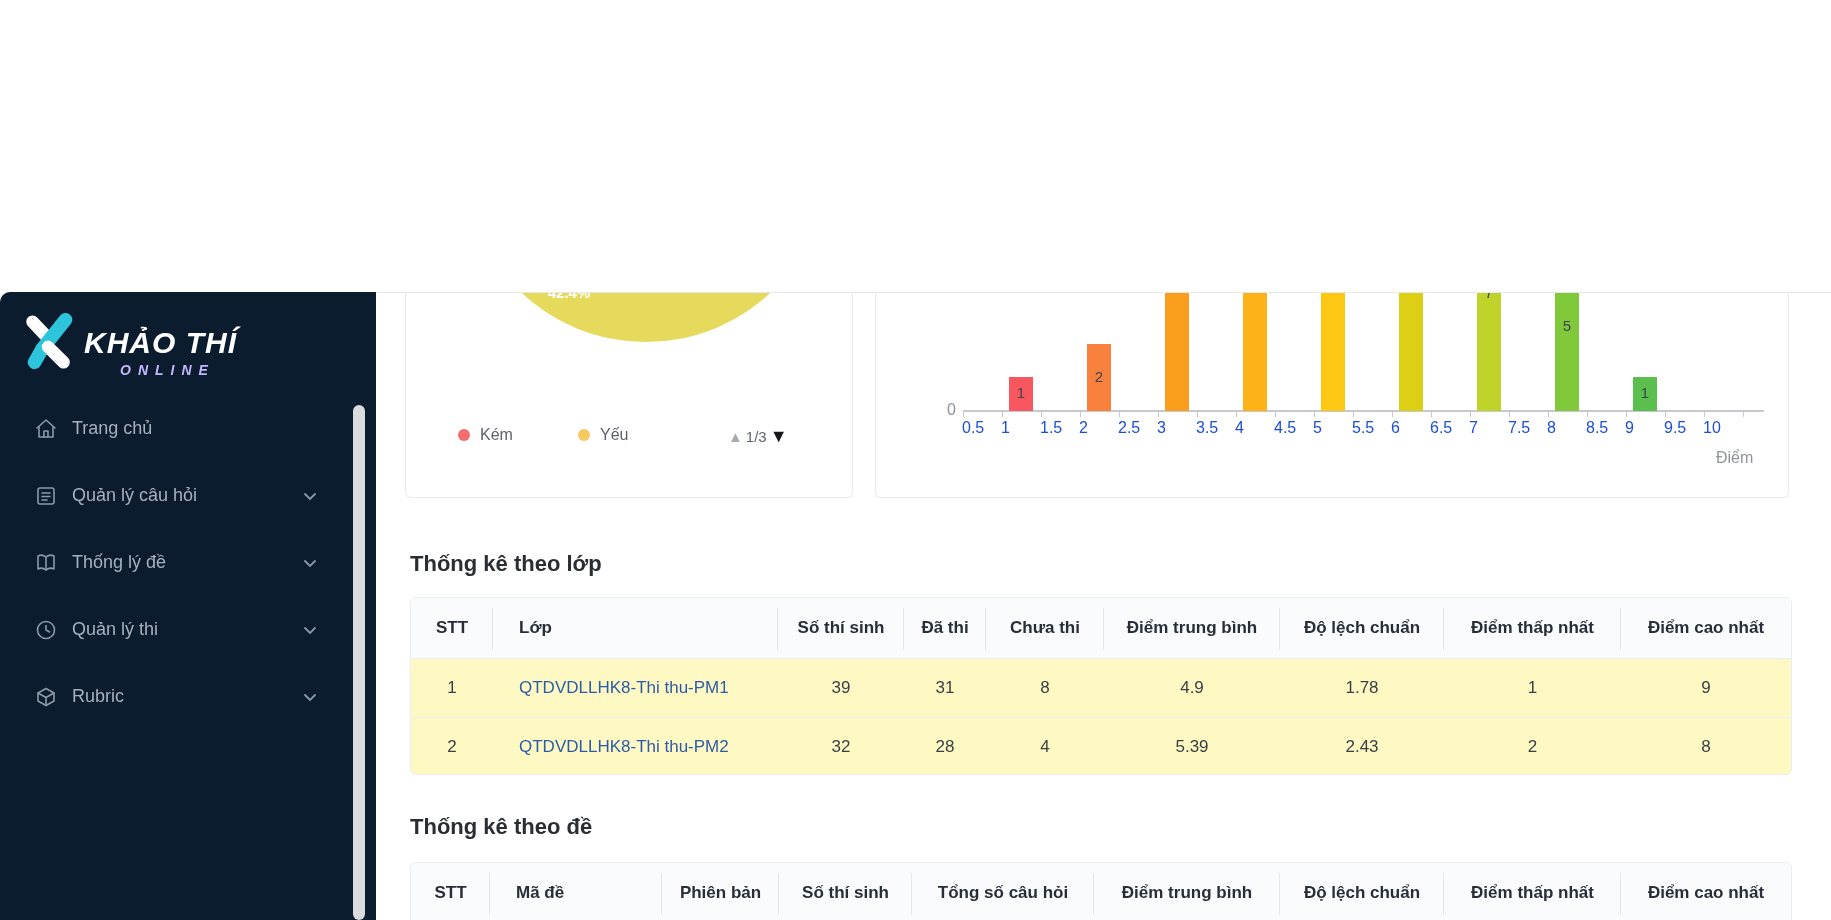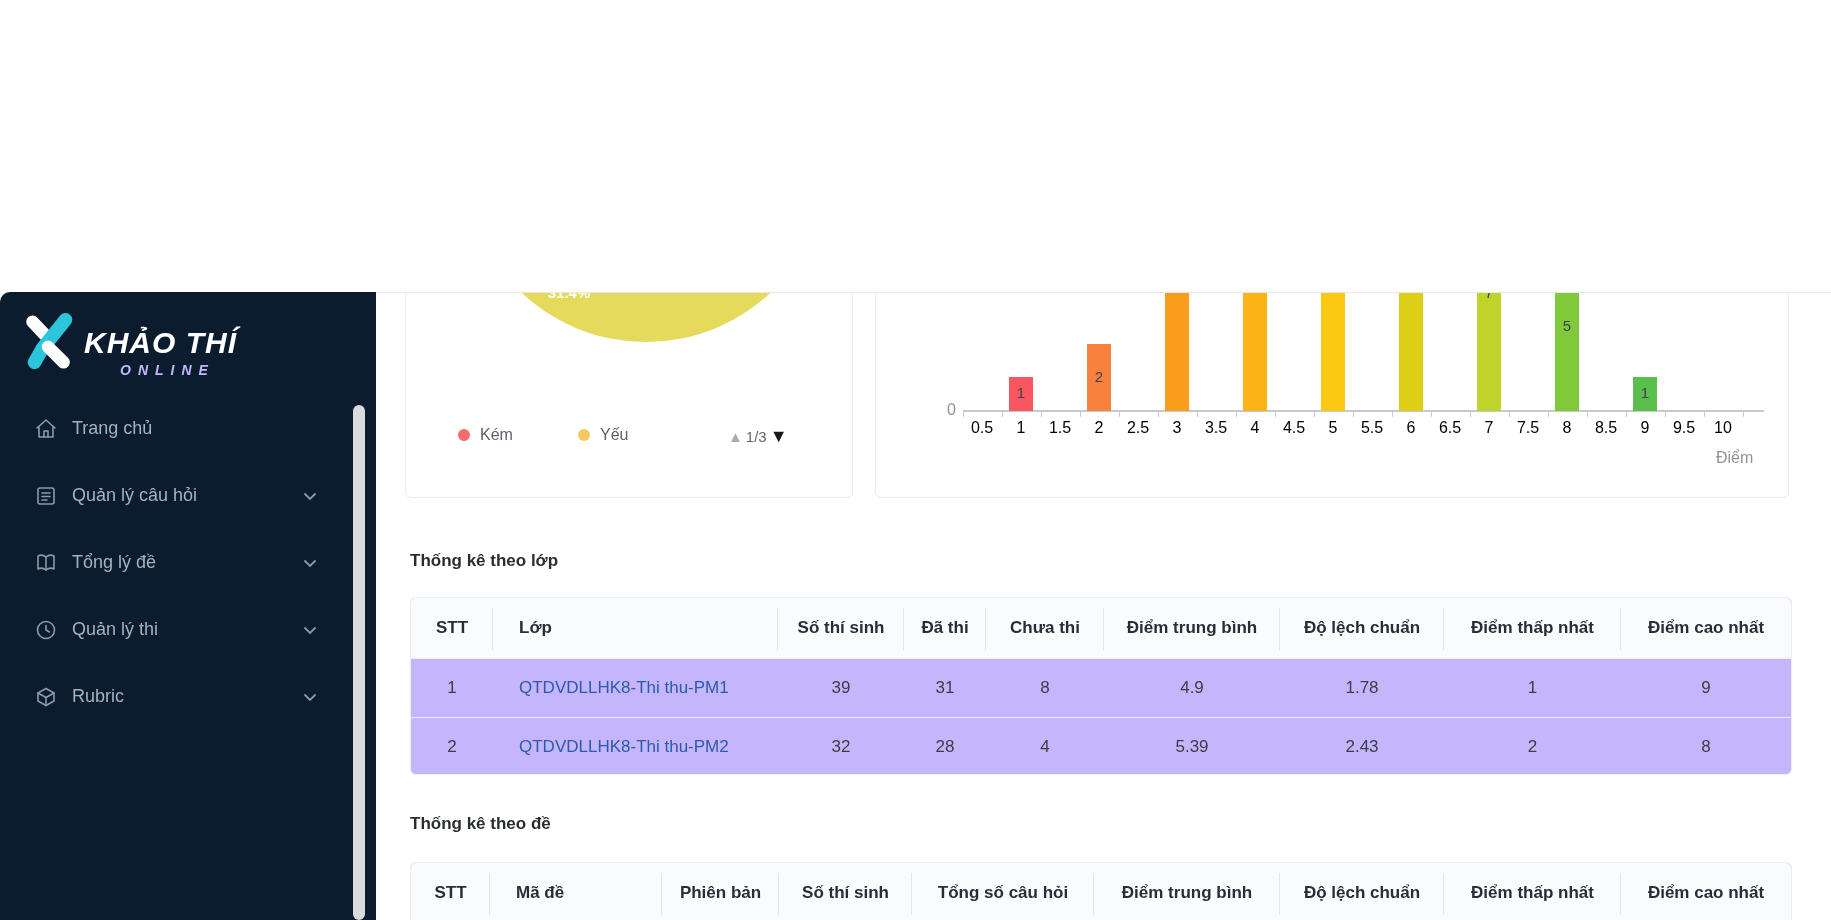--- a/index.html
+++ b/index.html
@@ -42,29 +42,29 @@
   .legend-pager{position:absolute;left:726px - 405px;display:flex;align-items:center;}
   .pg-up{color:#a8abb2;font-size:15px;cursor:pointer;}
   .pg-num{color:#606670;font-size:15px;margin:0 3px;}
   .pg-down{color:#16181c;font-size:18px;cursor:pointer;}
 
   
   .axis-line{position:absolute;left:87px;top:117px;width:801px;height:2px;background:#c6cad0;}
   .tickmark{position:absolute;top:119px;width:1px;height:5px;background:#c6cad0;}
   .bar{position:absolute;}
   .bar-label{position:absolute;width:30px;text-align:center;color:#3f434a;font-size:15px;}
-  .xtick{position:absolute;top:126px;width:40px;text-align:center;color:#000000;font-size:16px;}
+  .xtick{position:absolute;top:126px;width:40px;color:#1d4ed8;font-size:16px;}
   .y-zero{position:absolute;left:52px;top:108px;width:28px;text-align:right;color:#8b919b;font-size:16px;}
   .axis-title{position:absolute;left:840px;top:156px;width:60px;color:#909399;font-size:16px;}
 
   
-  .section-title{position:absolute;left:410px;color:#2a2e33;font-size:17px;font-weight:bold;}
+  .section-title{position:absolute;left:410px;color:#2a2e33;font-size:22px;font-weight:bold;}
   .t1-title{top:551px;}
   .t2-title{top:814px;}
-  .table-card{position:absolute;left:410px;width:1380px;background:#c4b5fd;border:1px solid #ebeef2;
+  .table-card{position:absolute;left:410px;width:1380px;background:#fef9c3;border:1px solid #ebeef2;
               border-radius:6px;overflow:hidden;}
   .table-card.t1{top:597px;height:176px;}
   .table-card.t2{top:862px;height:80px;}
   table.grid{border-collapse:collapse;table-layout:fixed;width:1380px;}
   table.grid th{height:60px;background:#fafbfc;color:#272e38;font-size:17px;font-weight:bold;
                 padding:0;position:relative;}
   table.grid th .sep{position:absolute;right:0;top:10px;bottom:8px;width:1px;background:#e4e6ea;}
   table.grid td{height:58px;border-top:1px solid #ebeef3;color:#3a3f46;font-size:17px;
                 text-align:center;padding:0;}
   table.grid th{text-align:center;}
@@ -110,21 +110,21 @@
               <path d="M5 8 L10 13 L15 8"></path>
             </svg></span>
         </div>
         <div class="menu-item">
           <span class="mi-icon">
             <svg width="24" height="24" viewBox="0 0 24 24" fill="none" stroke="#8c99a8" stroke-width="1.6" stroke-linecap="round" stroke-linejoin="round">
               <path d="M12 6 C9.5 4 6 4 4 5 V18 C6 17 9.5 17 12 19 C14.5 17 18 17 20 18 V5 C18 4 14.5 4 12 6 Z"></path>
               <path d="M12 6 V19"></path>
             </svg>
           </span>
-          <span class="mi-label">Tổng lý đề</span>
+          <span class="mi-label">Thống lý đề</span>
           <span class="mi-chevron"><svg width="20" height="20" viewBox="0 0 20 20" fill="none" stroke="#8c99a8" stroke-width="1.8" stroke-linecap="round">
               <path d="M5 8 L10 13 L15 8"></path>
             </svg></span>
         </div>
         <div class="menu-item">
           <span class="mi-icon">
             <svg width="24" height="24" viewBox="0 0 24 24" fill="none" stroke="#8c99a8" stroke-width="1.6" stroke-linecap="round" stroke-linejoin="round">
               <circle cx="12" cy="12" r="8.5"></circle>
               <path d="M12 7.5 V12 L15.5 14"></path>
             </svg>
@@ -147,21 +147,21 @@
             </svg></span>
         </div>
       </div>
     <div class="side-scroll"></div>
   </div>
 
   <div class="cutline"></div>
 
   <div class="card pie-card">
     <div class="pie-slice"></div>
-    <div class="pie-label">31.4%</div>
+    <div class="pie-label">42.4%</div>
     <div class="legend" id="pie-legend">
         <div class="legend-item" style="left: 52px;">
           <span class="legend-dot" style="background: rgb(245, 108, 108);"></span>
           <span class="legend-text">Kém</span>
         </div>
         <div class="legend-item" style="left: 172px;">
           <span class="legend-dot" style="background: rgb(248, 200, 96);"></span>
           <span class="legend-text">Yếu</span>
         </div>
         <div class="legend-pager" style="left: 322px;">

